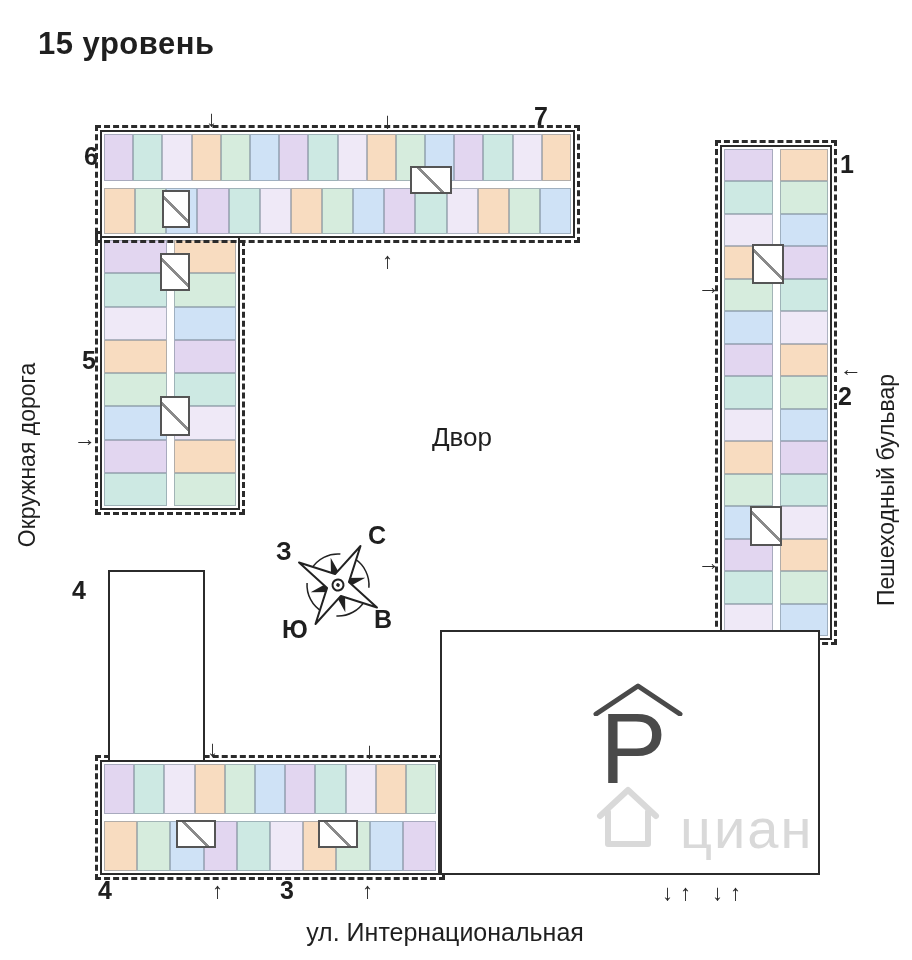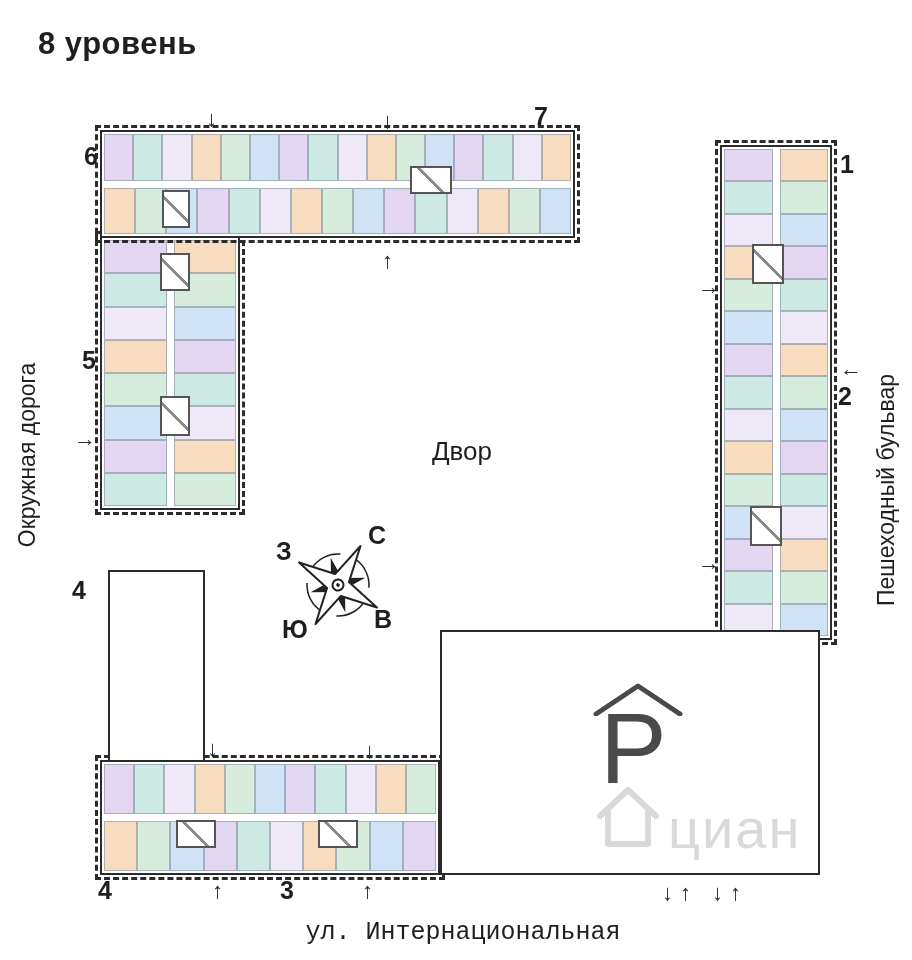--- a/index.html
+++ b/index.html
@@ -43,38 +43,38 @@
     position:absolute;background:#fff;border:2px solid #2b2b2b;box-sizing:border-box;z-index:1;
   }
 
   .compass{position:absolute;width:140px;height:140px;z-index:2;}
   .compass .dir{position:absolute;font-size:25px;font-weight:600;}
 
   .parking-symbol{
     position:absolute;font-size:100px;line-height:1;font-weight:500;color:#4a4a4a;
   }
   .watermark{
-    position:absolute;display:flex;align-items:flex-end;gap:4px;z-index:5;
+    position:absolute;display:flex;align-items:flex-end;gap:16px;z-index:5;
   }
   .watermark-text{
     font-size:56px;color:#d9d9d9;font-weight:500;letter-spacing:2px;line-height:.9;
   }
 </style>
 </head>
 <body>
 
 <div class="canvas">
 
-  <div class="abs level-title" style="left:38px;top:26px;">8 уровень</div>
+  <div class="abs level-title" style="left:38px;top:26px;">15 уровень</div>
 
   <div class="abs street-v" style="left:27px;top:455px;">Окружная дорога</div>
   <div class="abs street-v" style="left:886px;top:490px;">Пешеходный бульвар</div>
-  <div class="abs street-b" style="left:463px;top:918px;font-family:Liberation Mono, monospace;">ул. Интернациональная</div>
-
-  <div class="abs courtyard" style="left:462px;top:436px;">Двор</div>
+  <div class="abs street-b" style="left:445px;top:918px;">ул. Интернациональная</div>
+
+  <div class="abs courtyard" style="left:462px;top:422px;">Двор</div>
 
   <div class="wing v" style="left:100px;top:236px;width:140px;height:274px;">
     <div class="strip">
         <div class="unit" style="background: rgb(226, 214, 240); flex-grow: 1;"></div>
         <div class="unit" style="background: rgb(205, 233, 227); flex-grow: 1;"></div>
         <div class="unit" style="background: rgb(239, 233, 247); flex-grow: 1;"></div>
         <div class="unit" style="background: rgb(248, 220, 192); flex-grow: 1;"></div>
         <div class="unit" style="background: rgb(214, 236, 221); flex-grow: 1;"></div>
         <div class="unit" style="background: rgb(207, 226, 246); flex-grow: 1;"></div>
         <div class="unit" style="background: rgb(226, 214, 240); flex-grow: 1;"></div>

